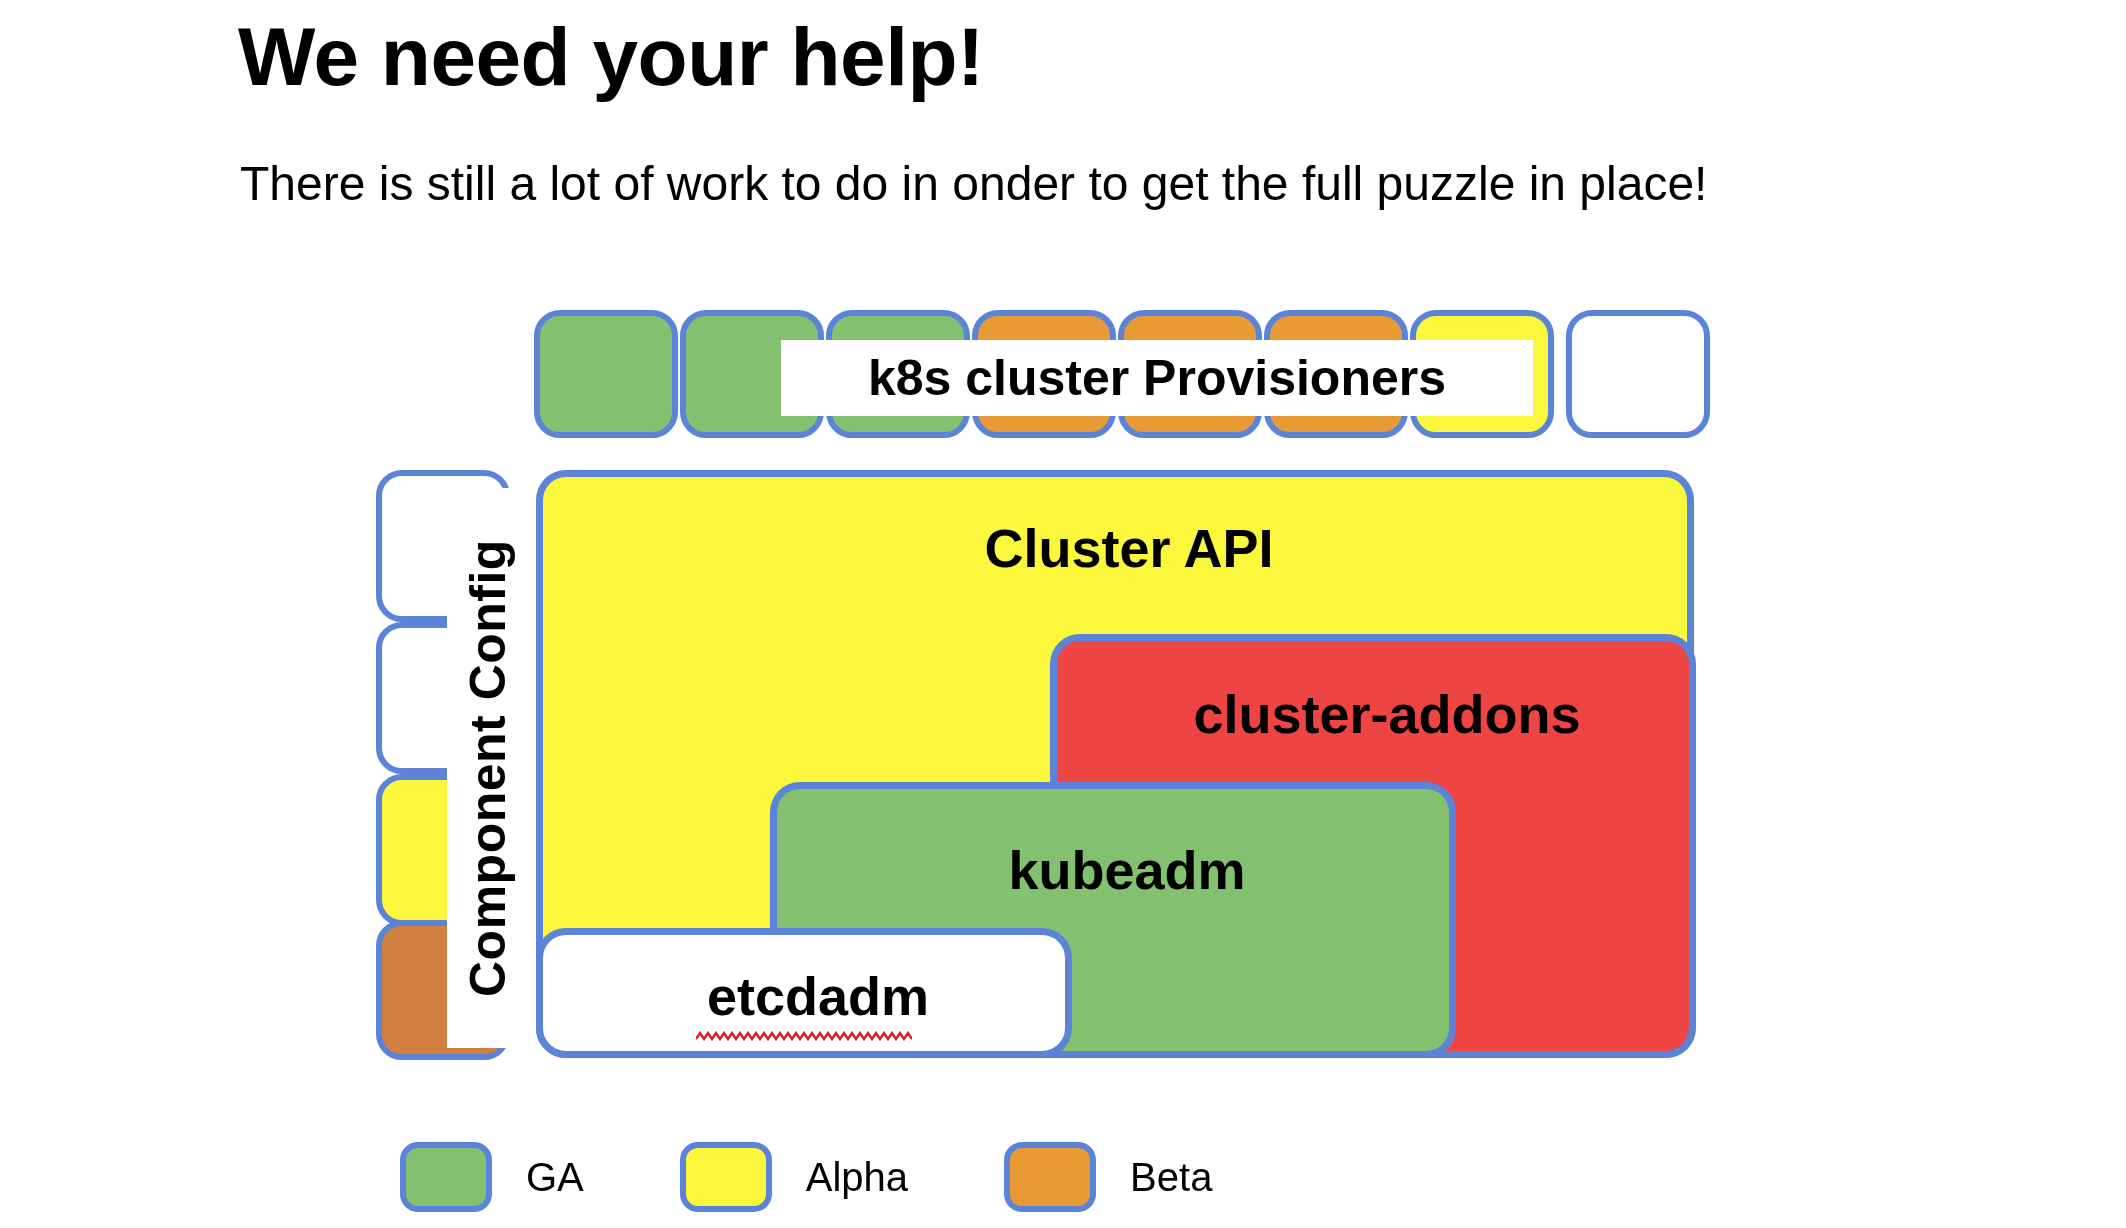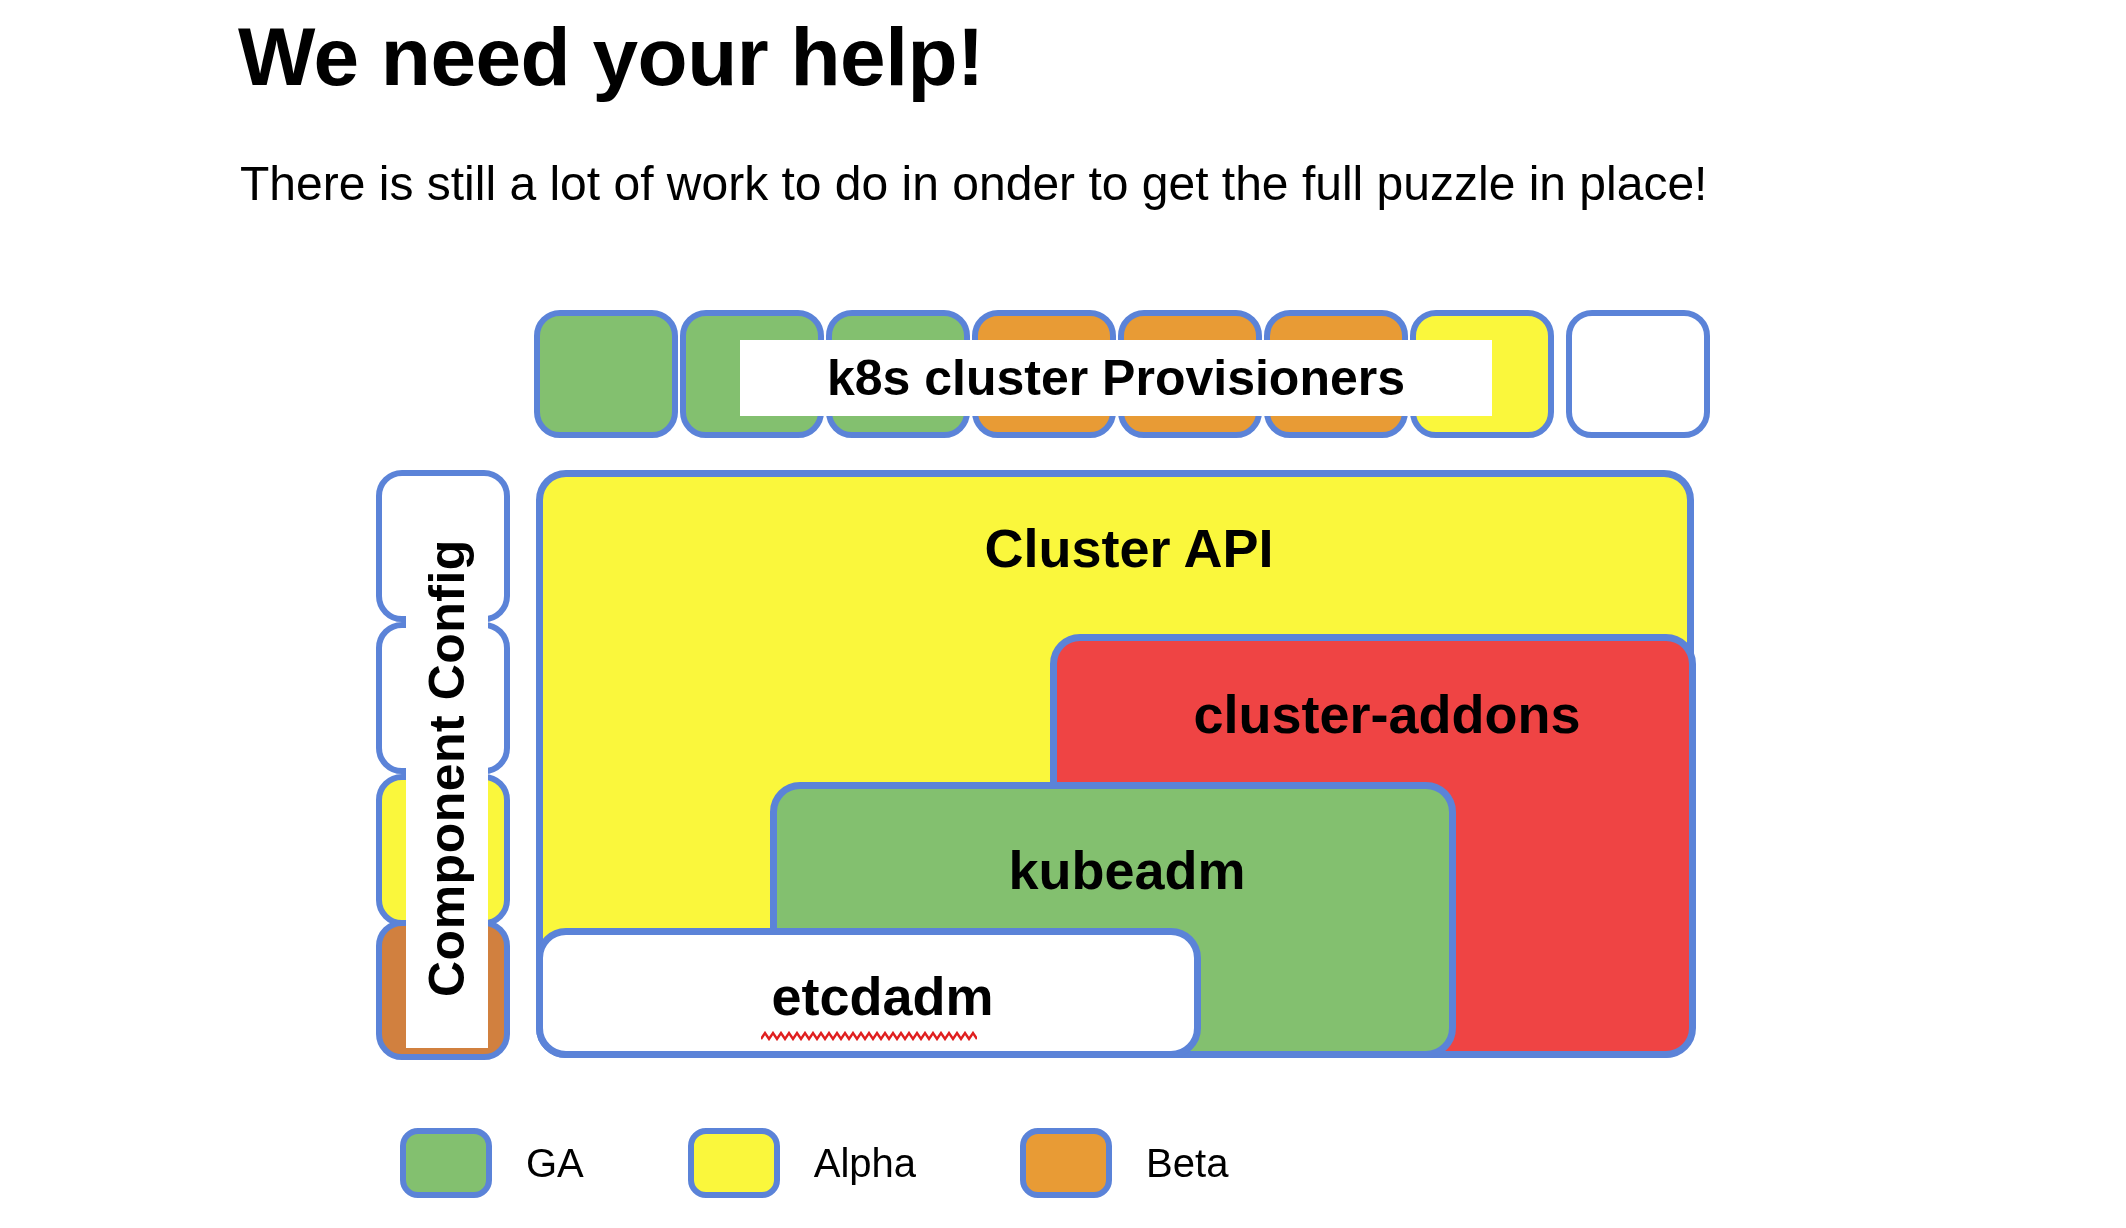--- a/index.html
+++ b/index.html
@@ -54,20 +54,21 @@
   
   .plate {
     position: absolute;
     background: #ffffff;
     display: flex;
     align-items: center;
     justify-content: center;
     font-weight: bold;
     color: #000000;
     z-index: 60;
+    margin-left: 41px;
   }
 
   
   #provisioner-row { position: absolute; left: 0; top: 0; }
   #provisioner-label {
     left: 740px;
     top: 340px;
     width: 752px;
     height: 76px;
     font-size: 50px;
@@ -105,21 +106,21 @@
 
   #cluster-api     { left: 536px; top: 470px;  width: 1158px; height: 588px; background: #FAF73C; z-index: 10; }
   #cluster-api > .nested-label  { top: 40px;  font-size: 54px; }
 
   #cluster-addons  { left: 1050px; top: 634px; width: 646px;  height: 424px; background: #ef4444; z-index: 20; }
   #cluster-addons > .nested-label { top: 42px; font-size: 54px; }
 
   #kubeadm         { left: 770px;  top: 782px; width: 686px;  height: 276px; background: #83C06F; z-index: 30; }
   #kubeadm > .nested-label { top: 38px; font-size: 54px; margin-top: 12px; }
 
-  #etcdadm         { left: 536px;  top: 928px; width: 665px;  height: 130px; background: #ffffff; z-index: 40; }
+  #etcdadm         { left: 536px;  top: 928px; width: 536px;  height: 130px; background: #ffffff; z-index: 40; }
   #etcdadm > .nested-label { top: 30px; font-size: 54px; }
 
   
   .squiggle {
     position: absolute;
     left: 50%;
     transform: translateX(-50%);
     top: 96px;
     width: 216px;
     height: 10px;
@@ -127,22 +128,21 @@
     pointer-events: none;
   }
 
   
   #legend {
     position: absolute;
     left: 400px;
     top: 1128px;
     height: 84px;
     display: flex;
-    align-items: flex-start;
-    gap: 8px;
+    align-items: flex-end;
   }
   .legend-item {
     display: flex;
     align-items: center;
     margin-right: 96px;
   }
   .legend-swatch {
     width: 92px;
     height: 70px;
     box-sizing: border-box;

